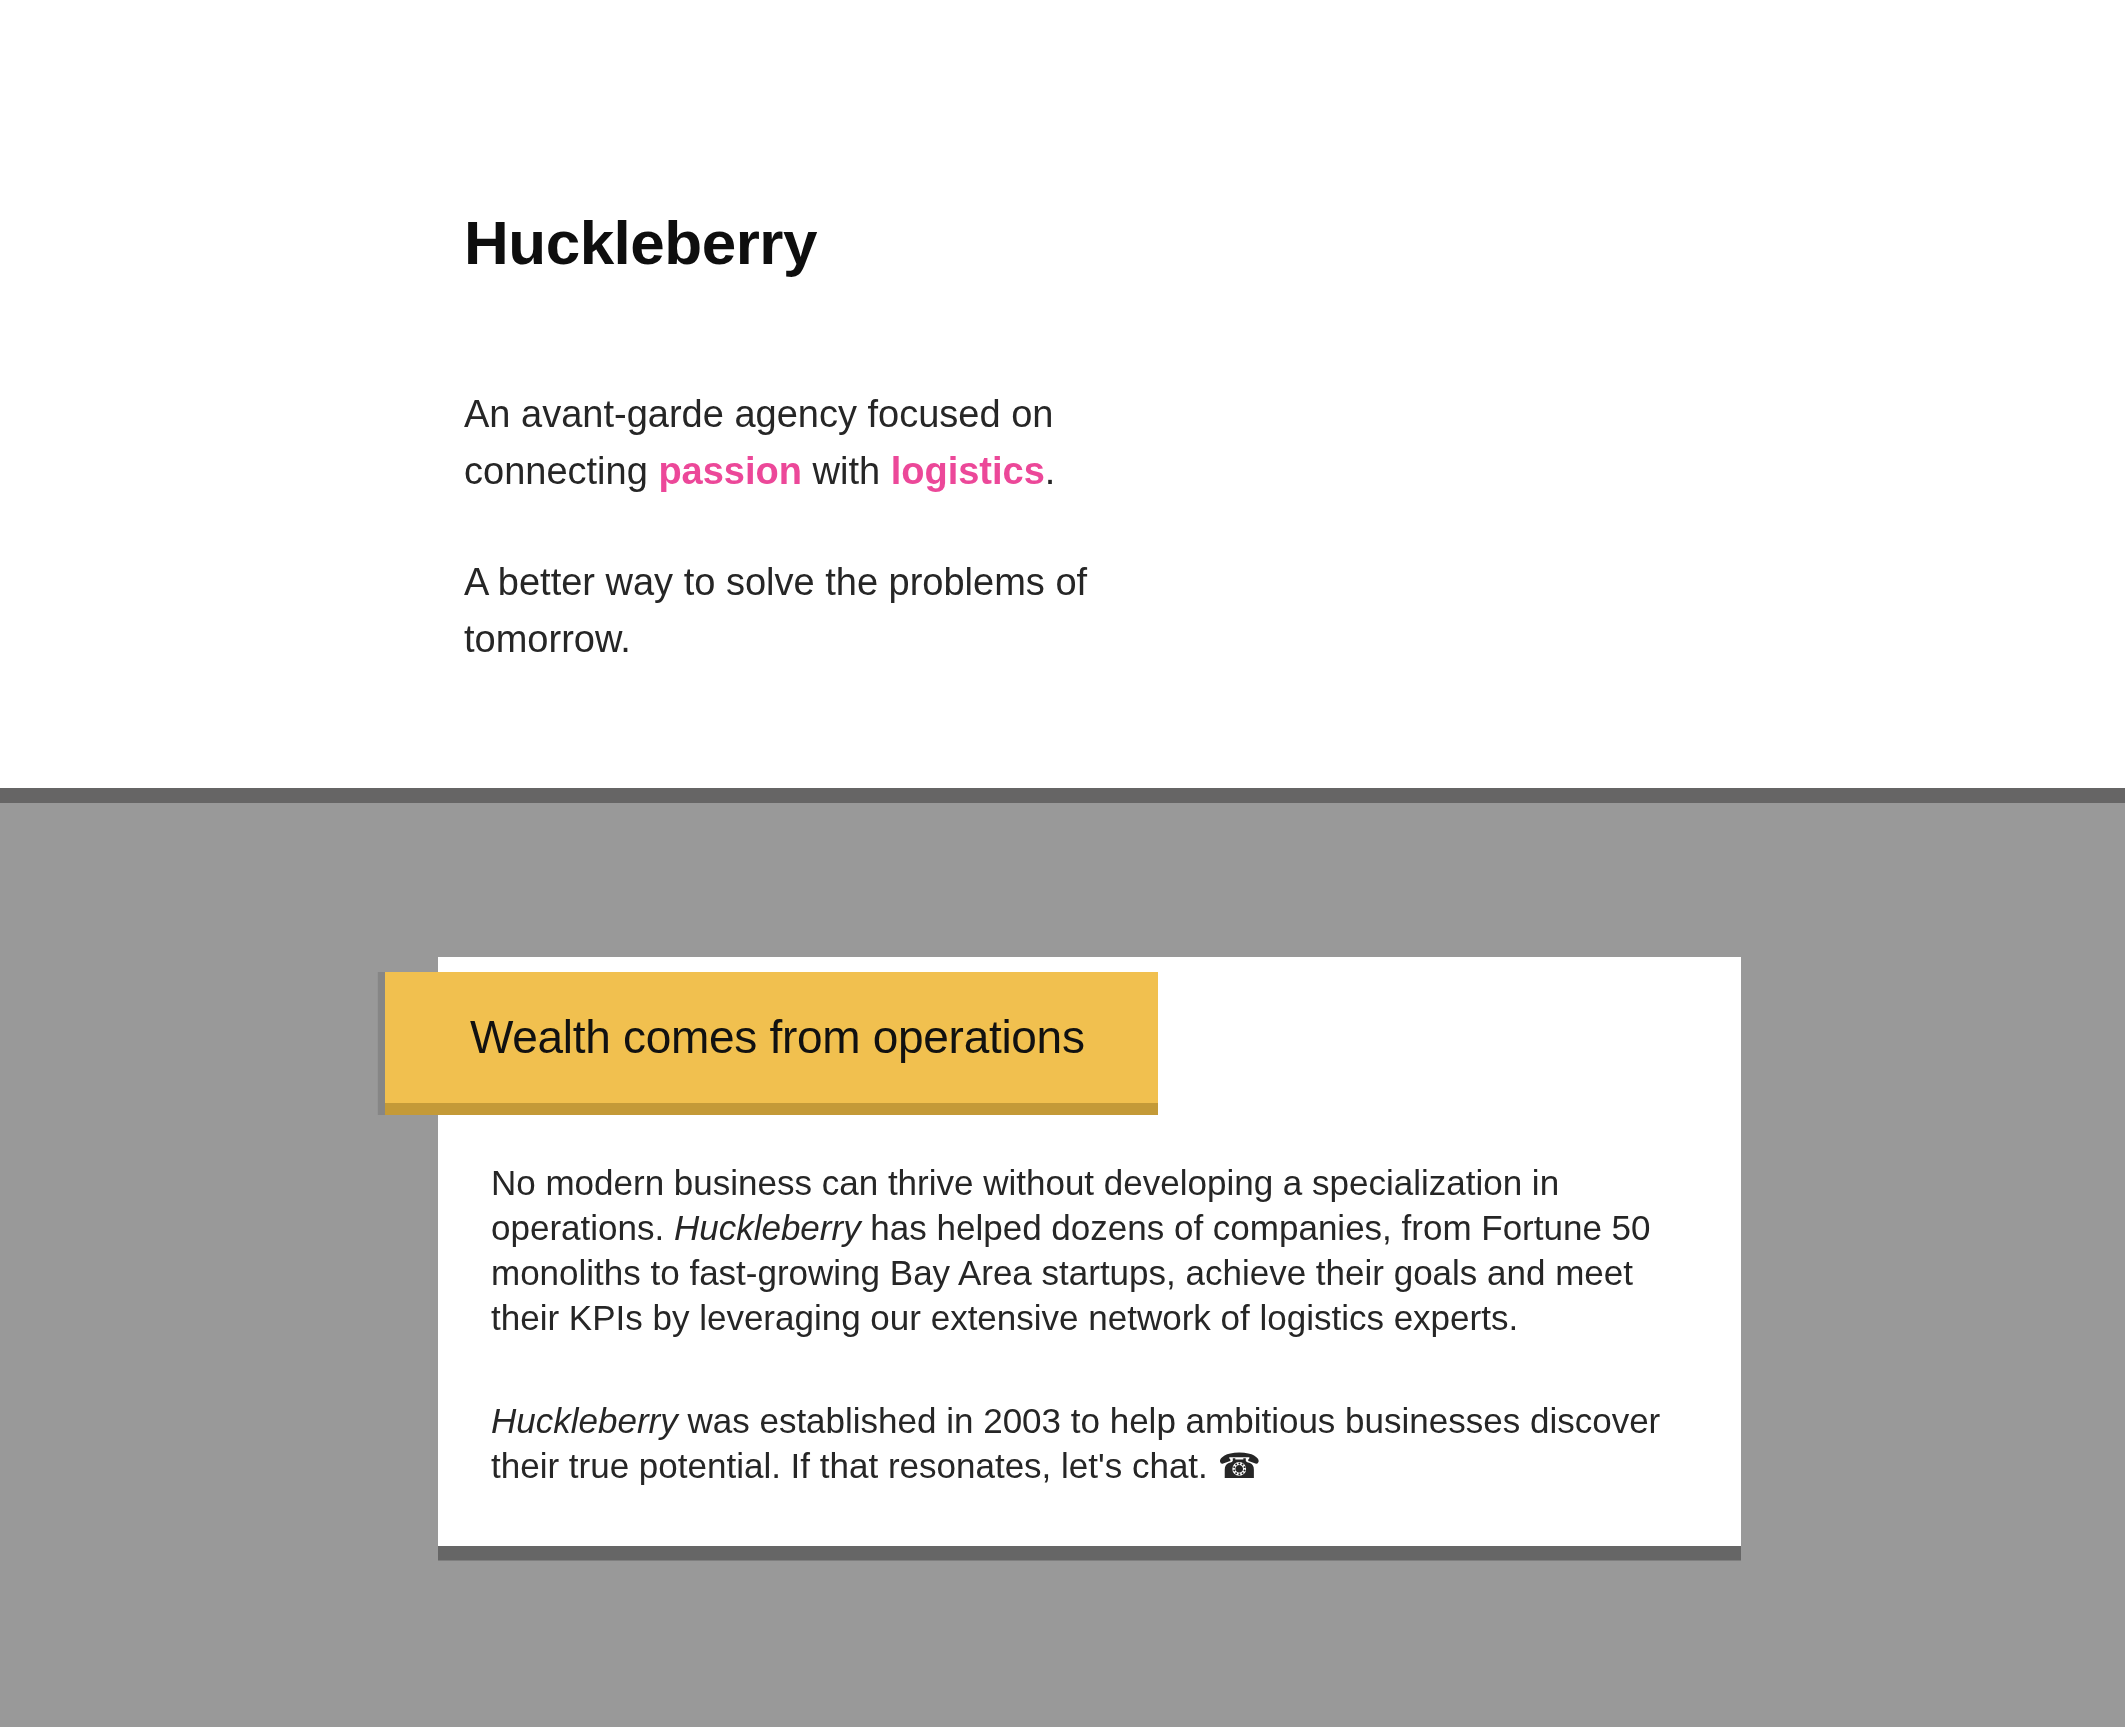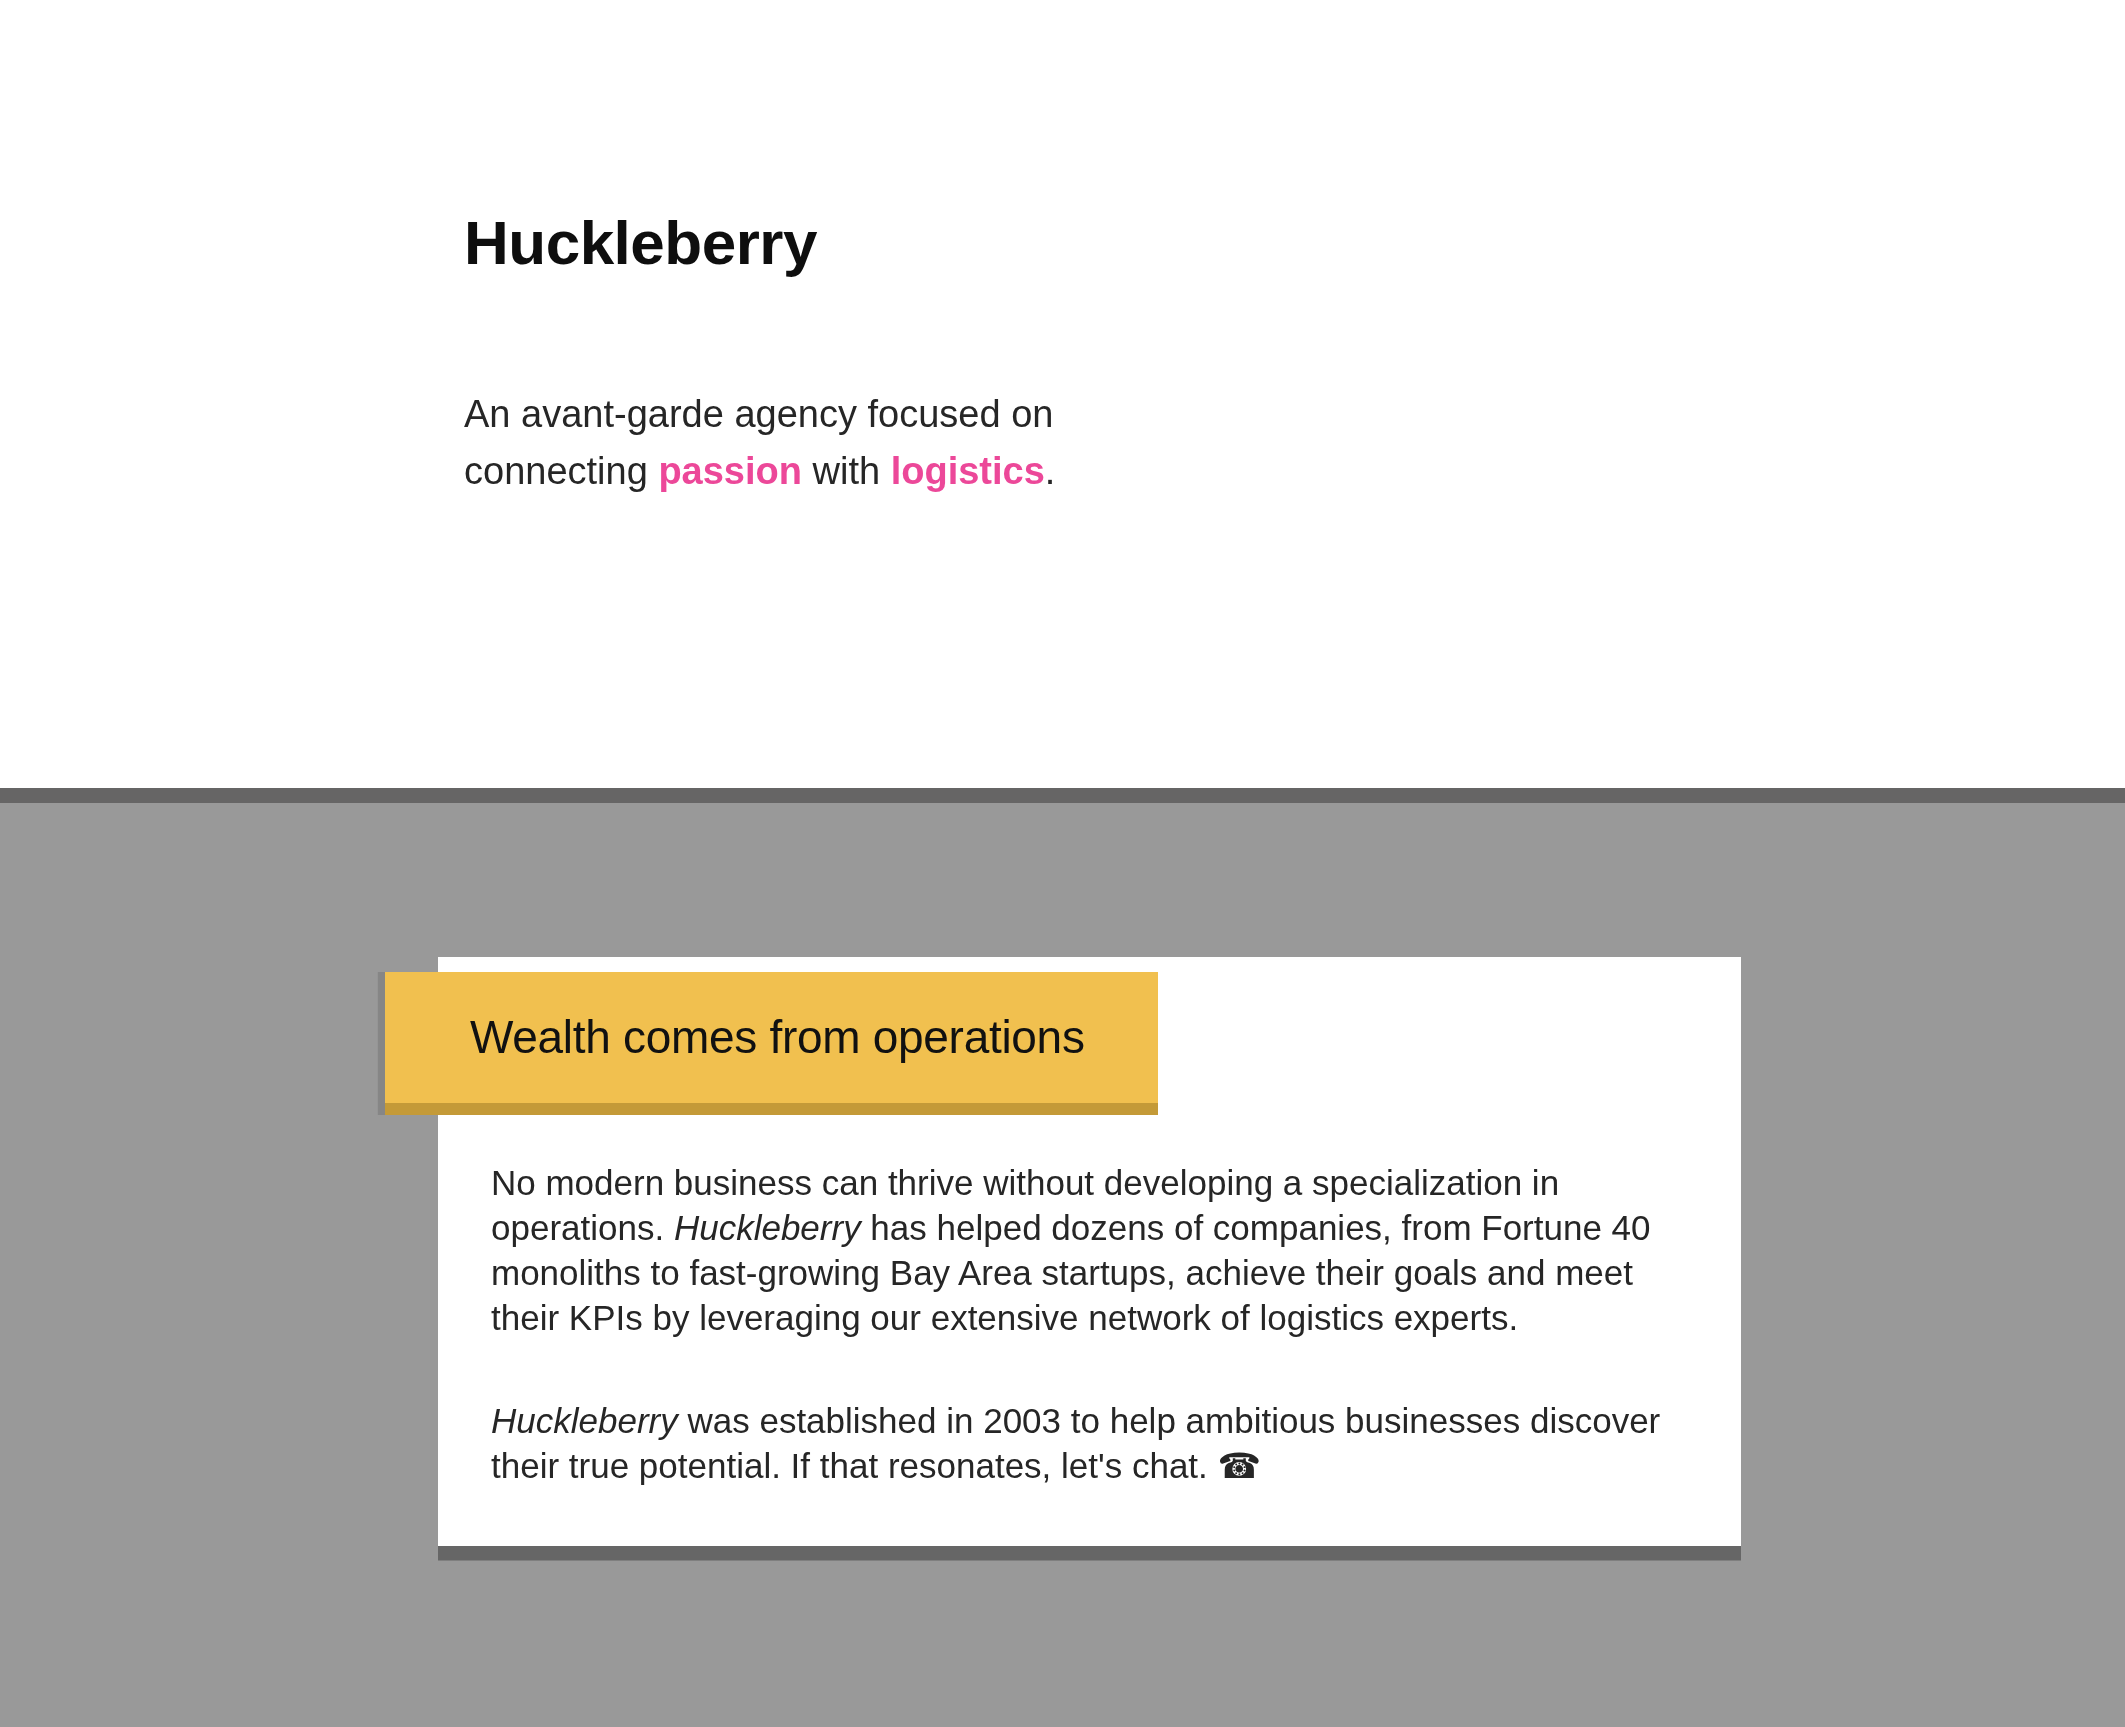--- a/index.html
+++ b/index.html
@@ -108,29 +108,31 @@
 <body>
 
 <div class="page">
 
   <section class="hero">
     <h1 class="hero-title">Huckleberry</h1>
 
     <p class="intro"><span>An avant-garde agency focused on
 connecting </span><span class="accent">passion</span><span> with </span><span class="accent">logistics</span><span>.</span></p>
 
+    <p class="tagline">A better way to solve the problems of
+tomorrow.</p>
   </section>
 
   <div class="divider"></div>
 
   <section class="gray-section">
 
     <div class="content-card">
       <p class="card-para-1"><span>No modern business can thrive without developing a specialization in
-operations. </span><span class="brand">Huckleberry</span><span> has helped dozens of companies, from Fortune 40
+operations. </span><span class="brand">Huckleberry</span><span> has helped dozens of companies, from Fortune 50
 monoliths to fast-growing Bay Area startups, achieve their goals and meet
 their KPIs by leveraging our extensive network of logistics experts.</span></p>
 
       <p class="card-para-2"><span class="brand">Huckleberry</span><span> was established in 2003 to help ambitious businesses discover
 their true potential. If that resonates, let's chat. </span><span class="phone-glyph">☎</span></p>
     </div>
 
     <div class="highlight-banner">
       <span class="banner-title">Wealth comes from operations</span>
     </div>

